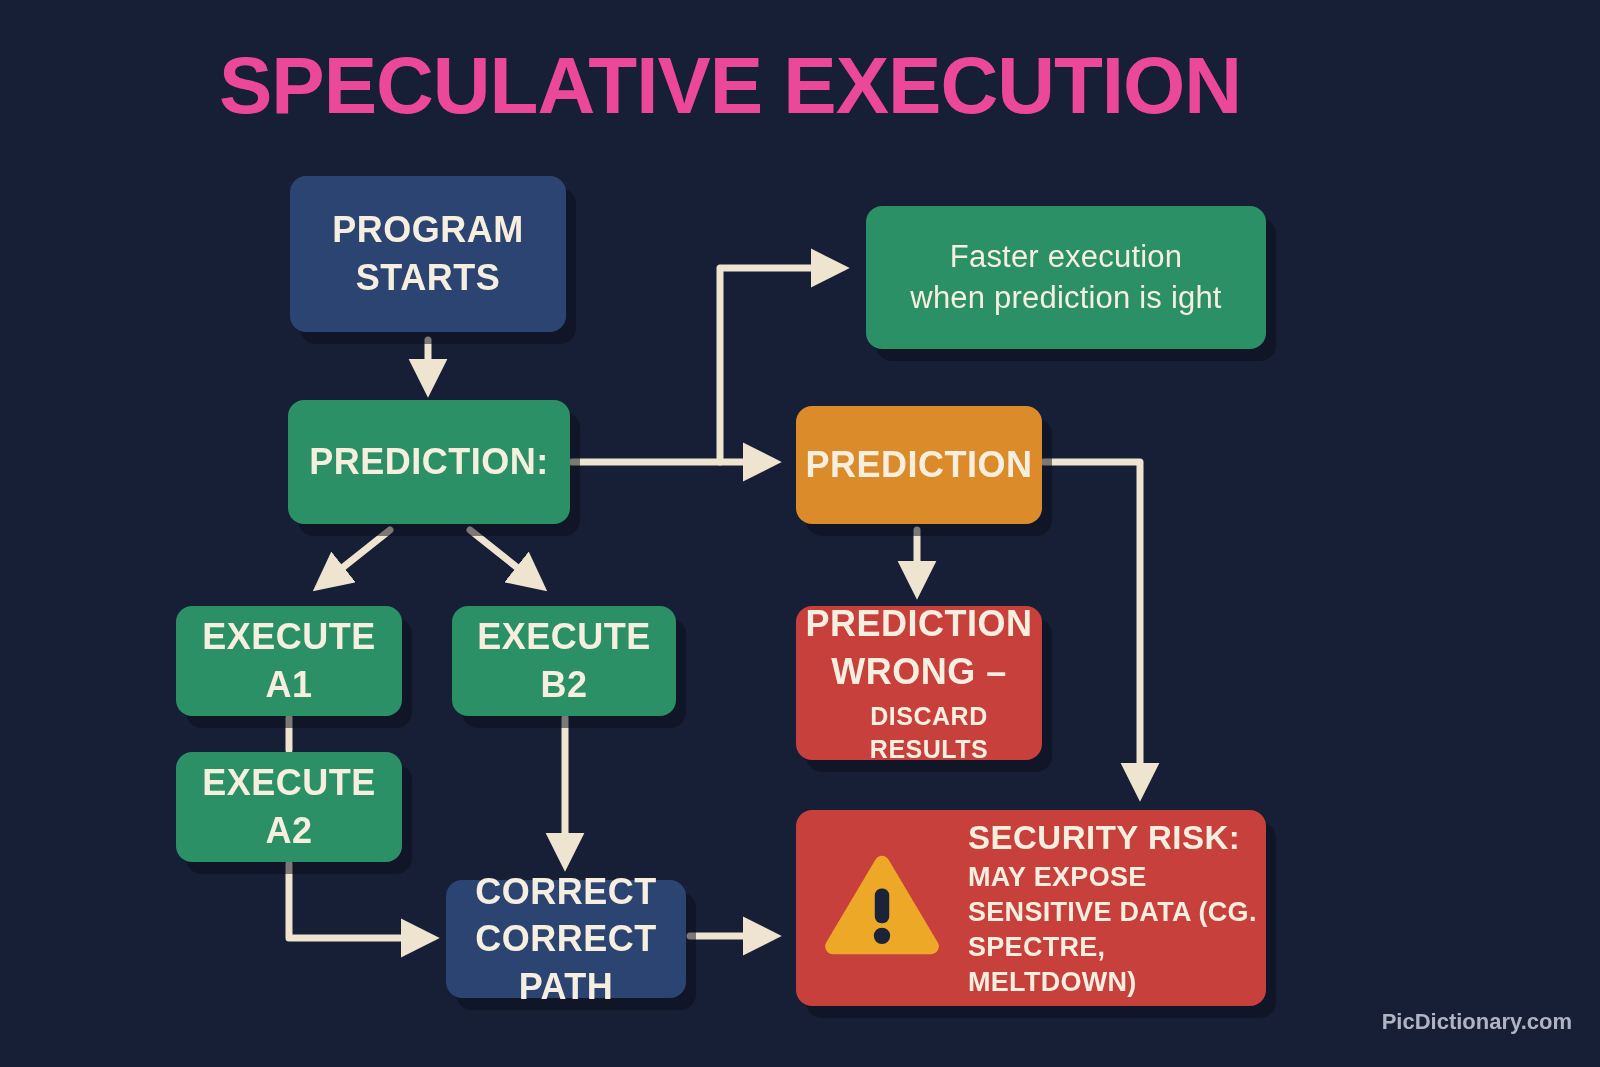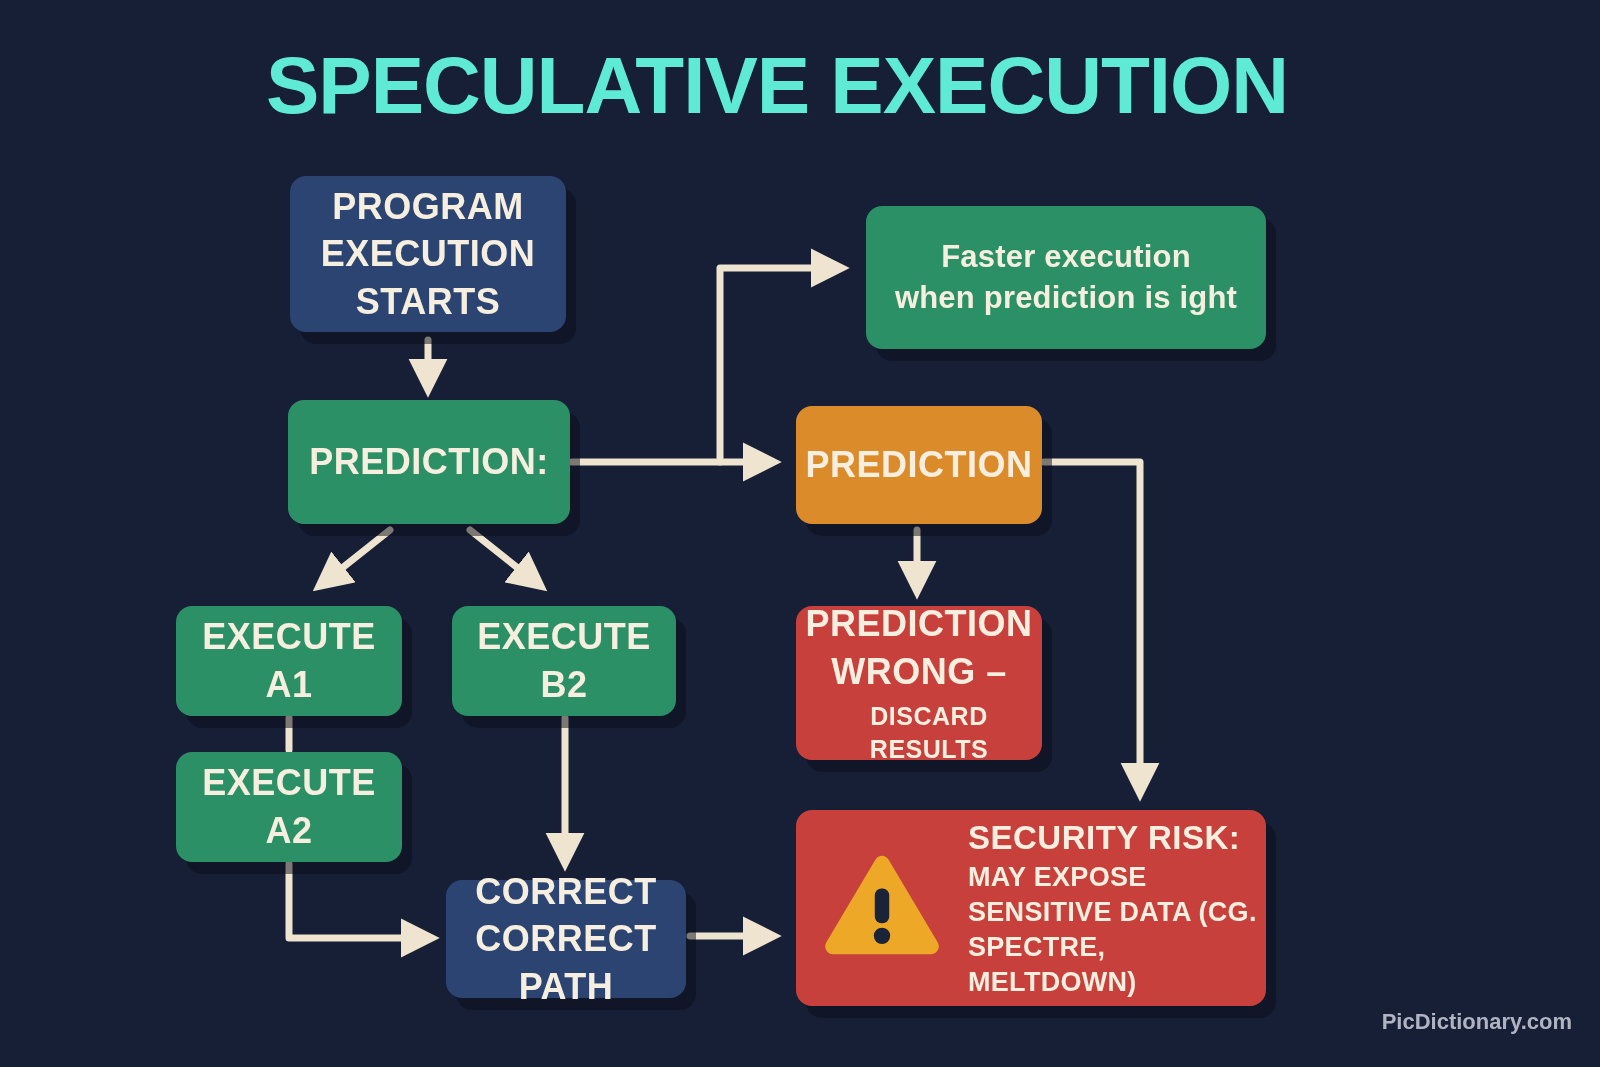--- a/index.html
+++ b/index.html
@@ -5,21 +5,21 @@
   html,body { margin:0; padding:0; background:#0d1426; }
   .stage {
     position:relative; width:1600px; height:1067px; overflow:hidden;
     background:#161f36;
     font-family:"Liberation Sans", sans-serif;
     color:#f5eedd;
   }
   .title {
     position:absolute; top:40px; left:0; width:1460px;
     text-align:center; font-size:80px; font-weight:800;
-    letter-spacing:-1px; color:#5eead4;padding-left:47px;
+    letter-spacing:-1px; color:#ec4899;
   }
   .node {
     position:absolute; border-radius:16px;
     display:flex; flex-direction:column; align-items:center; justify-content:center;
     text-align:center; font-weight:bold; color:#f6efdf;
     box-shadow:10px 12px 0 rgba(9,13,26,0.5);
     line-height:1.32;
   }
   .blue   { background:#2c4472; }
   .green  { background:#2b9066; }
@@ -34,21 +34,21 @@
   .n-execute-a1   { left:176px;  top:606px; width:226px; height:110px; }
   .n-execute-b2   { left:452px;  top:606px; width:224px; height:110px; }
   .n-execute-a2   { left:176px;  top:752px; width:226px; height:110px; }
   .n-resume       { left:446px;  top:880px; width:240px; height:118px; }
   .n-faster       { left:866px;  top:206px; width:400px; height:143px; }
   .n-prediction-b { left:796px;  top:406px; width:246px; height:118px; }
   .n-wrong        { left:796px;  top:606px; width:246px; height:154px; }
   .n-security     { left:796px;  top:810px; width:470px; height:196px;
                     flex-direction:row; justify-content:flex-start; text-align:left; }
 
-  .n-faster .line { font-size:31px; font-weight:700; letter-spacing:0.2px; }
+  .n-faster .line { font-size:31px; font-weight:400; letter-spacing:0.2px; }
 
   .security-icon { margin-left:28px; flex:0 0 auto; }
   .security-text { margin-left:28px; width:312px; }
   .security-heading { font-size:33px; font-weight:800; letter-spacing:0.5px; }
   .security-body { font-size:27px; font-weight:700; line-height:1.3; margin-top:6px; letter-spacing:0.3px; }
 
   .arrows { position:absolute; left:0; top:0; }
 
   .watermark {
     position:absolute; right:28px; bottom:32px;
@@ -78,21 +78,20 @@
       <polyline points="572,462 770,462" marker-end="url(#ah)"></polyline>
       <polyline points="720,462 720,268 838,268" marker-end="url(#ah)"></polyline>
       <polyline points="917,530 917,588" marker-end="url(#ah)"></polyline>
       <polyline points="1044,462 1140,462 1140,790" marker-end="url(#ah)"></polyline>
       <polyline points="690,936 770,936" marker-end="url(#ah)"></polyline>
     </g>
   </svg>
 
   <div class="node blue n-start">
     <span class="line">PROGRAM</span>
-    <span class="line">EXECUTION</span>
     <span class="line">STARTS</span>
   </div>
 
   <div class="node green n-prediction-a">
     <span class="line">PREDICTION:</span>
   </div>
 
   <div class="node green n-execute-a1">
     <span class="line">EXECUTE</span>
     <span class="line">A1</span>

